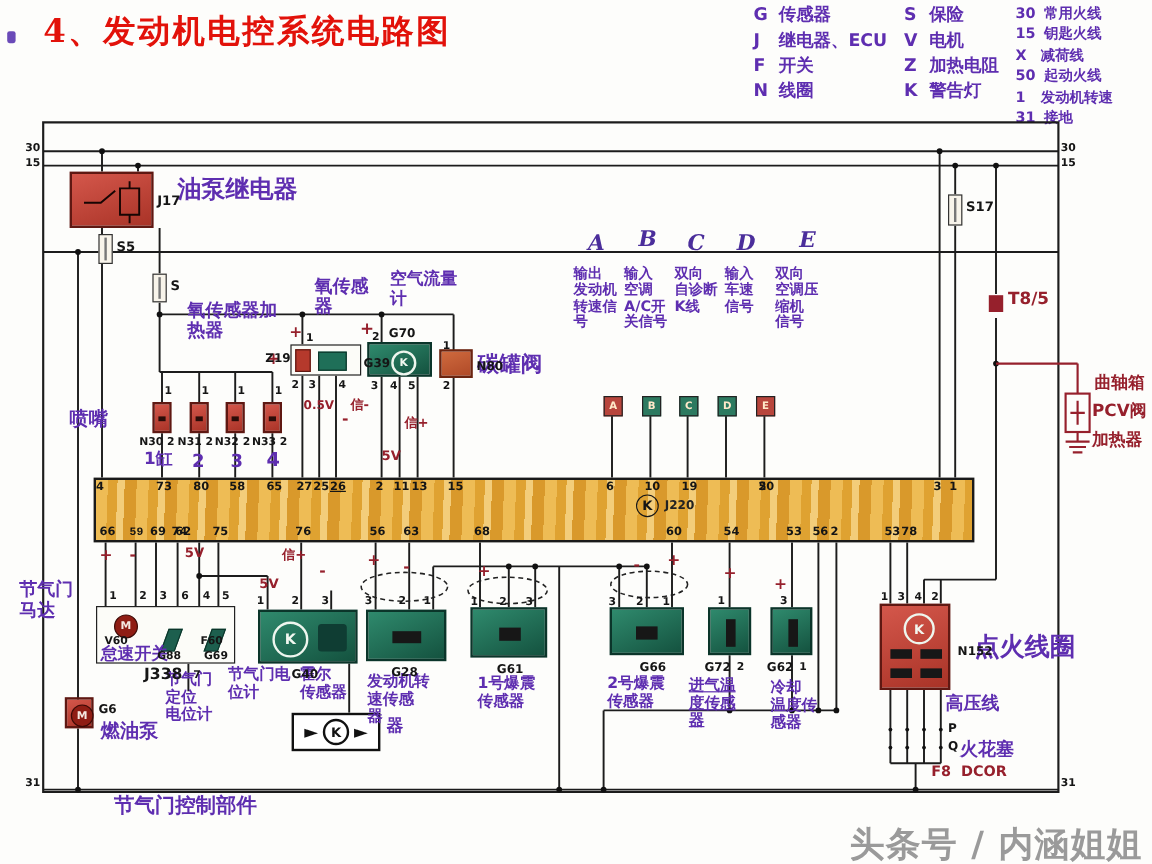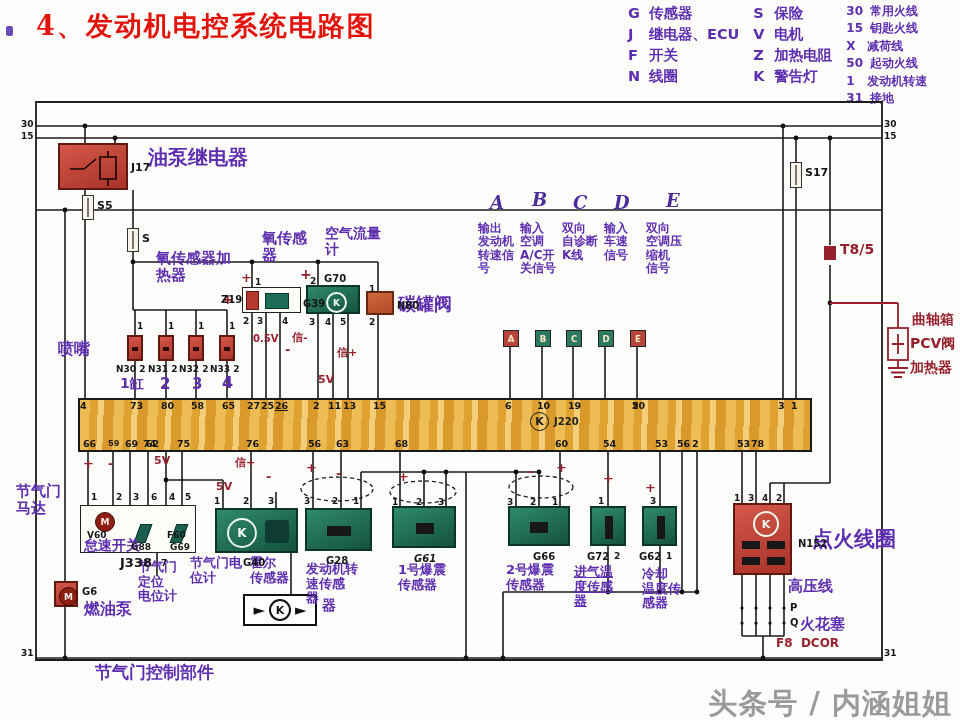--- a/index.html
+++ b/index.html
@@ -383,21 +383,21 @@
     <span class="lbl blackl" style="left: 303px; top: 298px; font-size: 10px;">G39</span>
     <span class="lbl blackl" style="left: 324px; top: 273px; font-size: 10px;">G70</span>
     <span class="lbl blackl" style="left: 397px; top: 300px; font-size: 10px;">N80</span>
     <span class="lbl blackl" style="left: 120px; top: 556px; font-size: 13px; text-align: center;">J338</span>
     <span class="lbl blackl" style="left: 87px; top: 530px; font-size: 9px;">V60</span>
     <span class="lbl blackl" style="left: 119px; top: 530px; font-size: 9px; padding-left: 48px;">F60</span>
     <span class="lbl blackl" style="left: 131px; top: 542px; font-size: 9px;">G88</span>
     <span class="lbl blackl" style="left: 170px; top: 542px; font-size: 9px;">G69</span>
     <span class="lbl blackl" style="left: 243px; top: 557px; font-size: 10px;">G40</span>
     <span class="lbl blackl" style="left: 326px; top: 555px; font-size: 10px;">G28</span>
-    <span class="lbl blackl" style="left: 414px; top: 553px; font-size: 10px; font-style: italic;">G61</span>
+    <span class="lbl blackl" style="left: 414px; top: 553px; font-size: 10px;">G61</span>
     <span class="lbl blackl" style="left: 533px; top: 551px; font-size: 10px;">G66</span>
     <span class="lbl blackl" style="left: 587px; top: 551px; font-size: 10px;">G72</span>
     <span class="lbl blackl" style="left: 614px; top: 551px; font-size: 9px;">2</span>
     <span class="lbl blackl" style="left: 639px; top: 551px; font-size: 10px;">G62</span>
     <span class="lbl blackl" style="left: 666px; top: 551px; font-size: 9px;">1</span>
     <span class="lbl blackl" style="left: 778px; top: 538px; font-size: 10px; margin-left: 20px;">N152</span>
     <span class="lbl blackl" style="left: 82px; top: 586px; font-size: 10px;">G6</span>
     <span class="lbl blackl" style="left: 790px; top: 602px; font-size: 10px;">P</span>
     <span class="lbl blackl" style="left: 790px; top: 617px; font-size: 10px;">Q</span>
     <span class="lbl blackl" style="left: 137px; top: 321px; font-size: 9px;">1</span>

